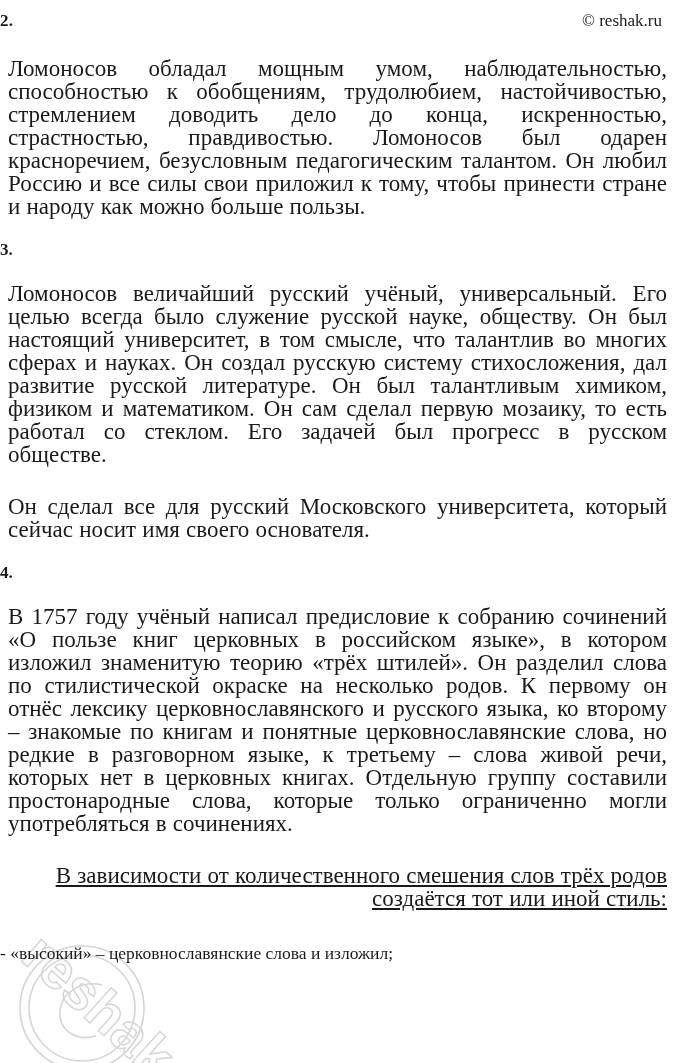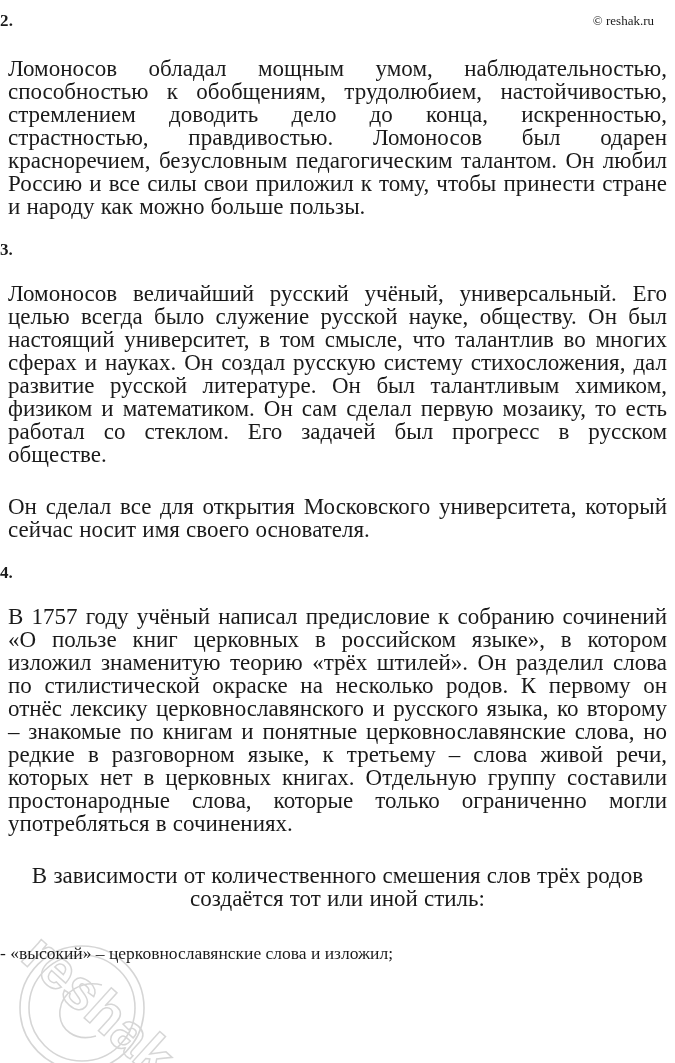--- a/index.html
+++ b/index.html
@@ -49,23 +49,23 @@
     position: absolute;
     left: 0;
     top: 0;
     font-weight: bold;
     font-size: 17px;
     line-height: 22px;
     letter-spacing: 0.2px;
   }
   .copyright {
     position: absolute;
-    right: 21px;
+    right: 13px;
     top: 0;
-    font-size: 13px;
+    font-size: 17px;
     line-height: 22px;
     white-space: nowrap;
   }
 
   
   .block {
     position: relative;
     z-index: 10;
   }
 
@@ -81,21 +81,22 @@
     font-size: 23px;
     line-height: 23px;
     text-align: justify;
     text-justify: inter-word;
     margin: 8px;
     padding: 0;
     hyphens: none;
     word-spacing: 0.02em;
   }
   .para.last-left {
-    text-align: center;
+    text-align: right;
+    text-decoration: underline;
   }
 
   .gap-after-heading { height: 13px; }
   .gap-para { height: 13px; }
   .gap-before-heading { height: 13px; }
   .gap-list { height: 18px; }
 
   .list-line {
     font-size: 17.5px;
     line-height: 34.8px;
@@ -141,21 +142,21 @@
 
   <div class="block">
     <p class="heading">3.</p>
   </div>
 
   <div class="gap-after-heading"></div>
 
   <div class="block">
     <p class="para">Ломоносов величайший русский учёный, универсальный. Его целью всегда было служение русской науке, обществу. Он был настоящий университет, в том смысле, что талантлив во многих сферах и науках. Он создал русскую систему стихосложения, дал развитие русской литературе. Он был талантливым химиком, физиком и математиком. Он сам сделал первую мозаику, то есть работал со стеклом. Его задачей был прогресс в русском обществе.</p>
     <div class="gap-para"></div>
-    <p class="para">Он сделал все для открытия Московского университета, который сейчас носит имя своего основателя.</p>
+    <p class="para">Он сделал все для русский Московского университета, который сейчас носит имя своего основателя.</p>
   </div>
 
   <div class="gap-before-heading"></div>
 
   <div class="block">
     <p class="heading">4.</p>
   </div>
 
   <div class="gap-after-heading"></div>
 

